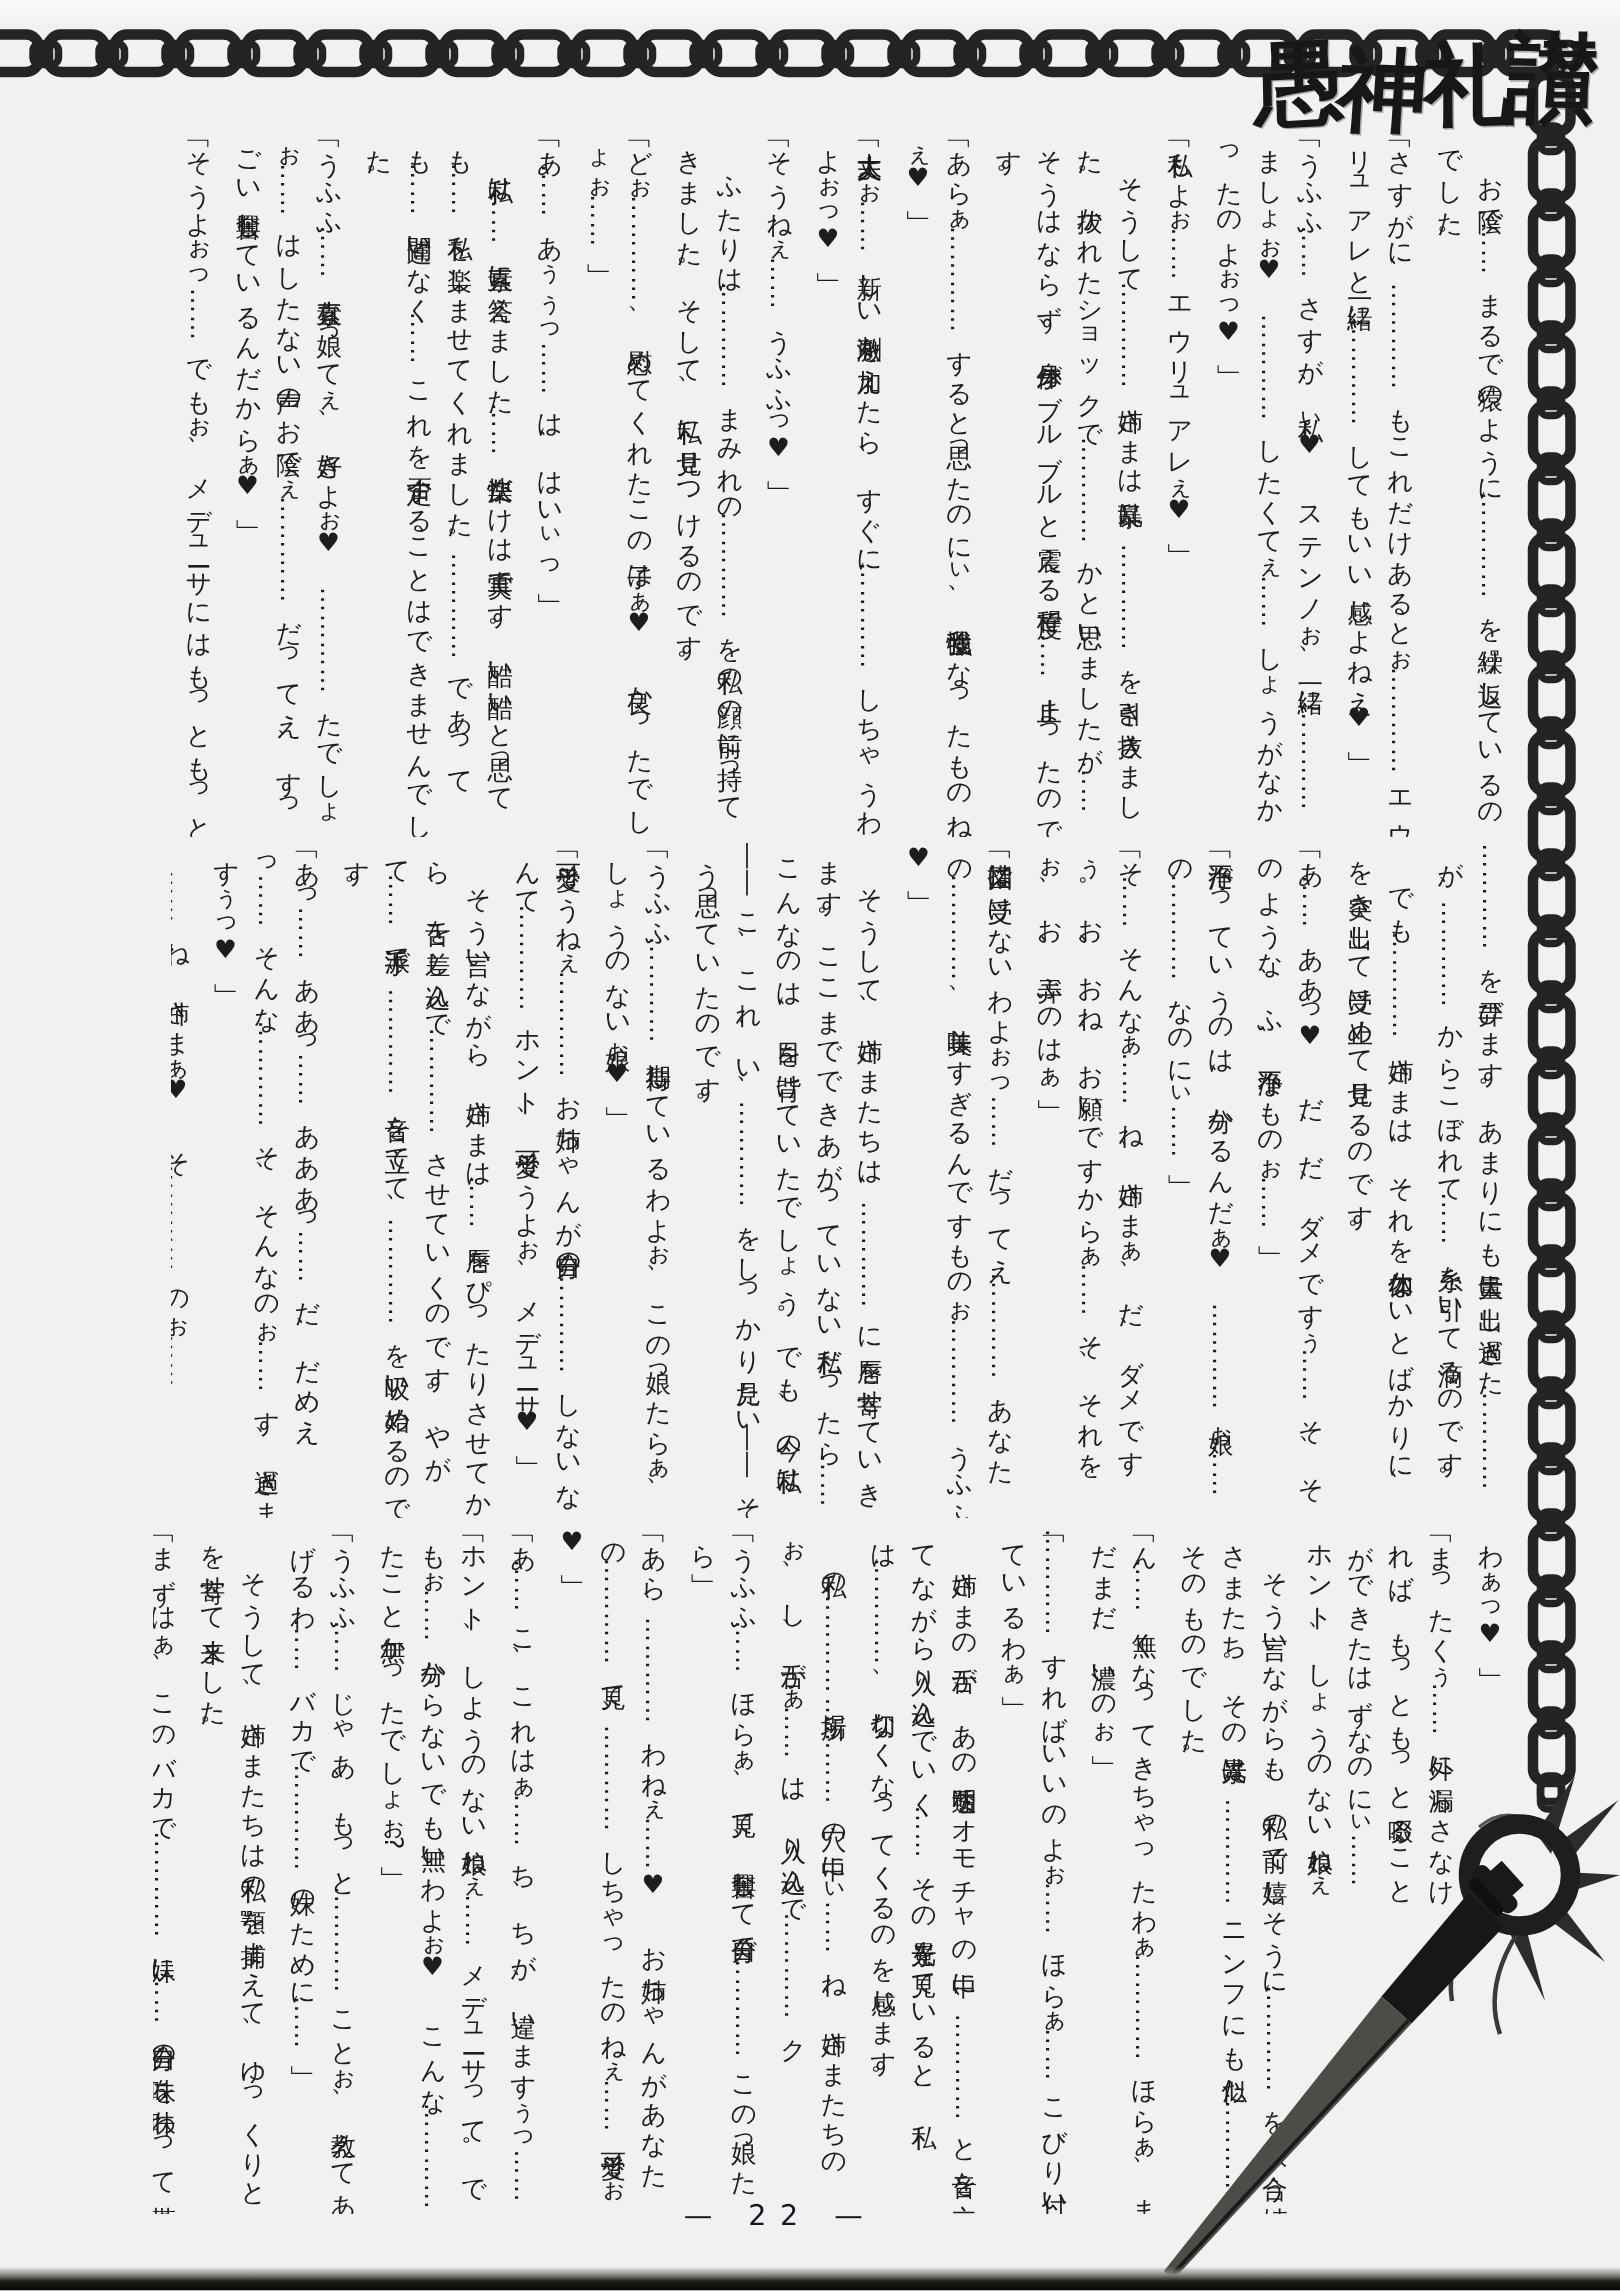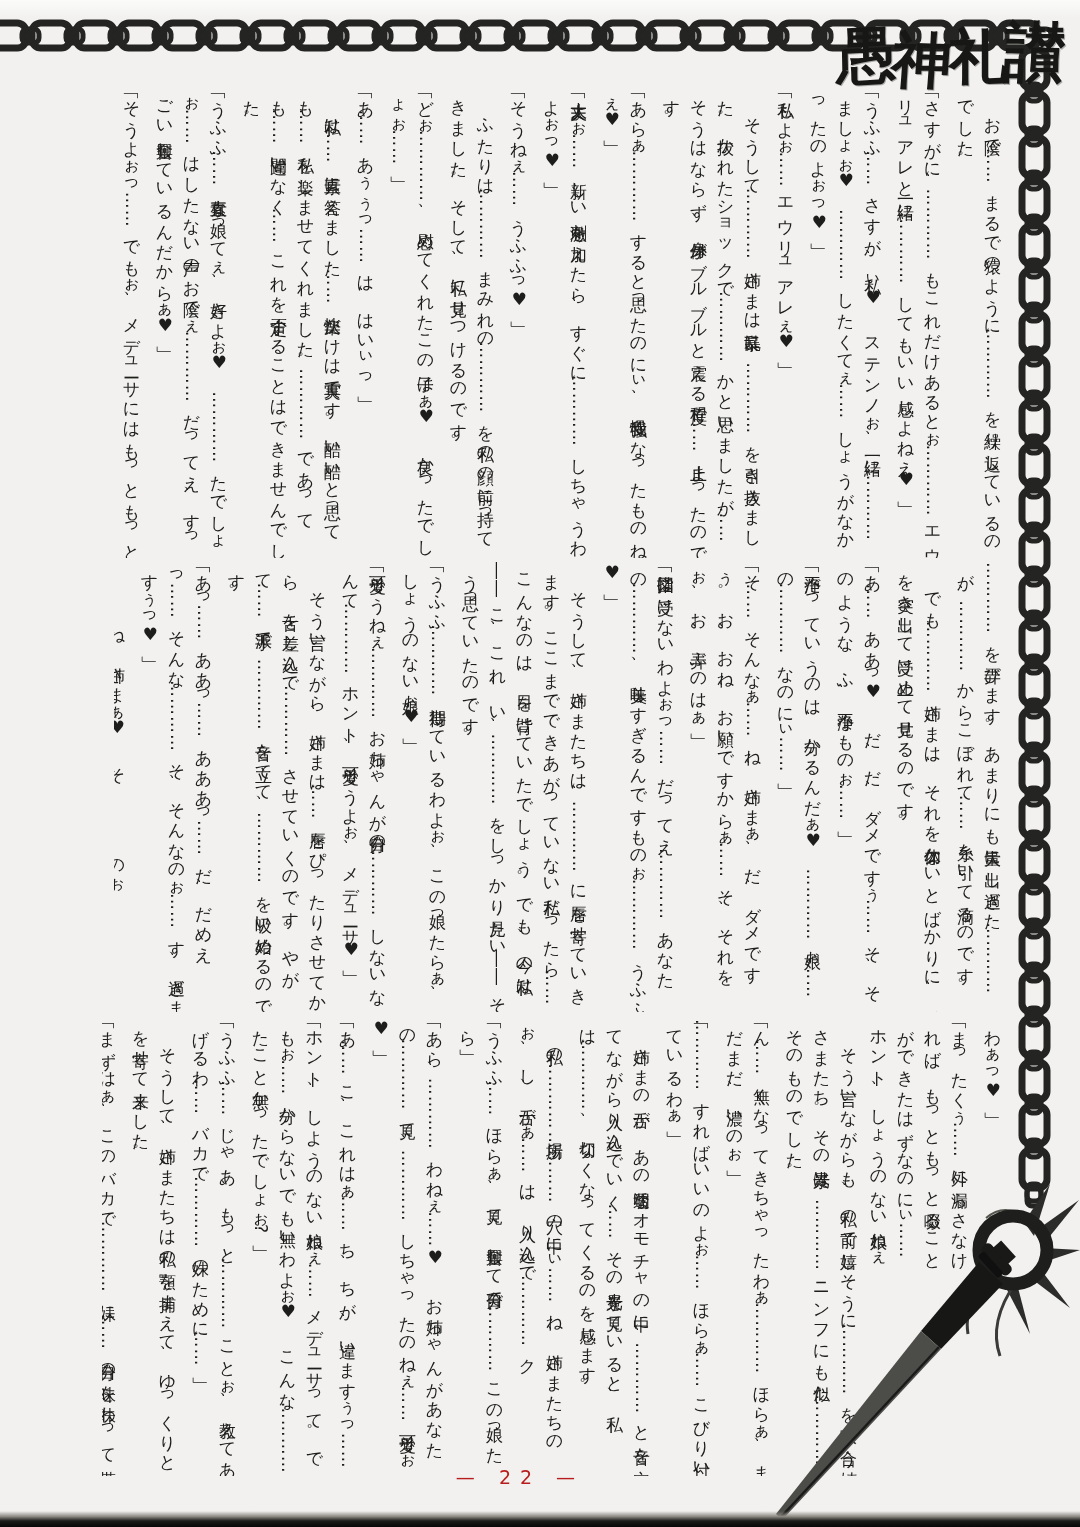--- a/index.html
+++ b/index.html
@@ -25,21 +25,21 @@
   .vtext{position:absolute;writing-mode:vertical-rl;text-orientation:mixed;
          font-size:17px;line-height:27px;letter-spacing:1px;color:#1d1d1c;
          overflow:hidden;}
   .vtext p{margin:0 0 0 6px;}
   .band1{top:88px;right:74px;height:470px;width:892px;}
   .band2{top:562px;right:74px;height:450px;width:892px;}
   .band3a{top:1018px;right:74px;height:252px;width:140px;}
   .band3b{top:1018px;right:218px;height:458px;width:760px;}
   
   .footer{position:absolute;left:0;right:40px;top:1466px;text-align:center;
-          font-size:19px;letter-spacing:9px;color:#b91c1c;}
+          font-size:19px;letter-spacing:9px;color:#0f172a;}
   
   .bottom-edge{position:absolute;bottom:0;left:0;width:100%;height:16px;
           background:linear-gradient(to bottom,rgba(180,178,172,0) 0%,#8a8880 35%,#1c1c1a 62%,#070707 100%);}
 </style>
 </head>
 <body>
 
 <div class="page">
   <div class="top-strip"></div>
 

